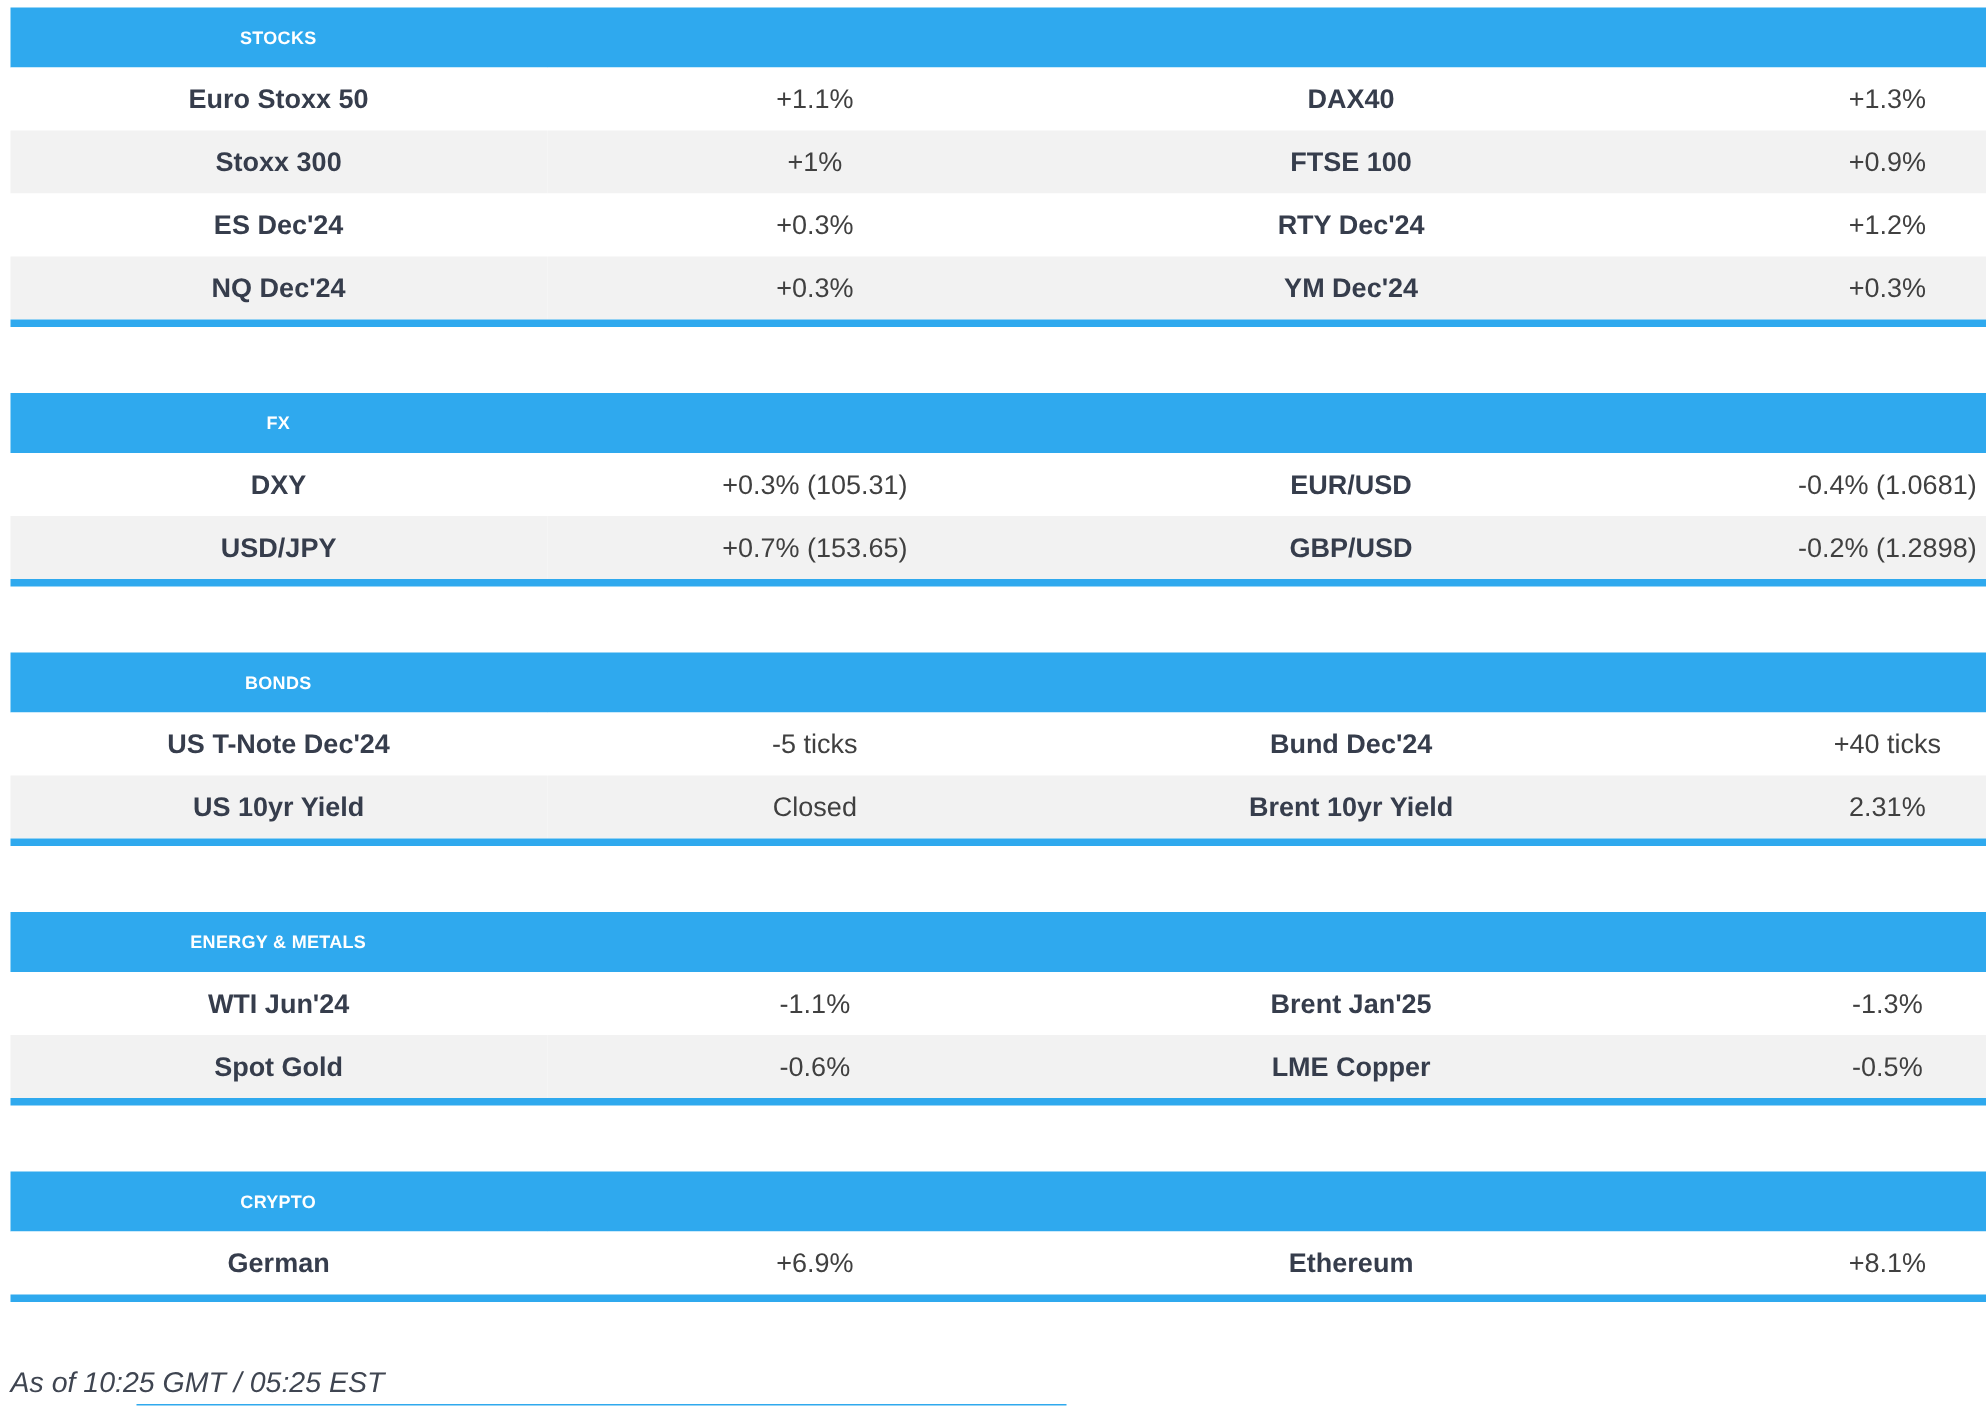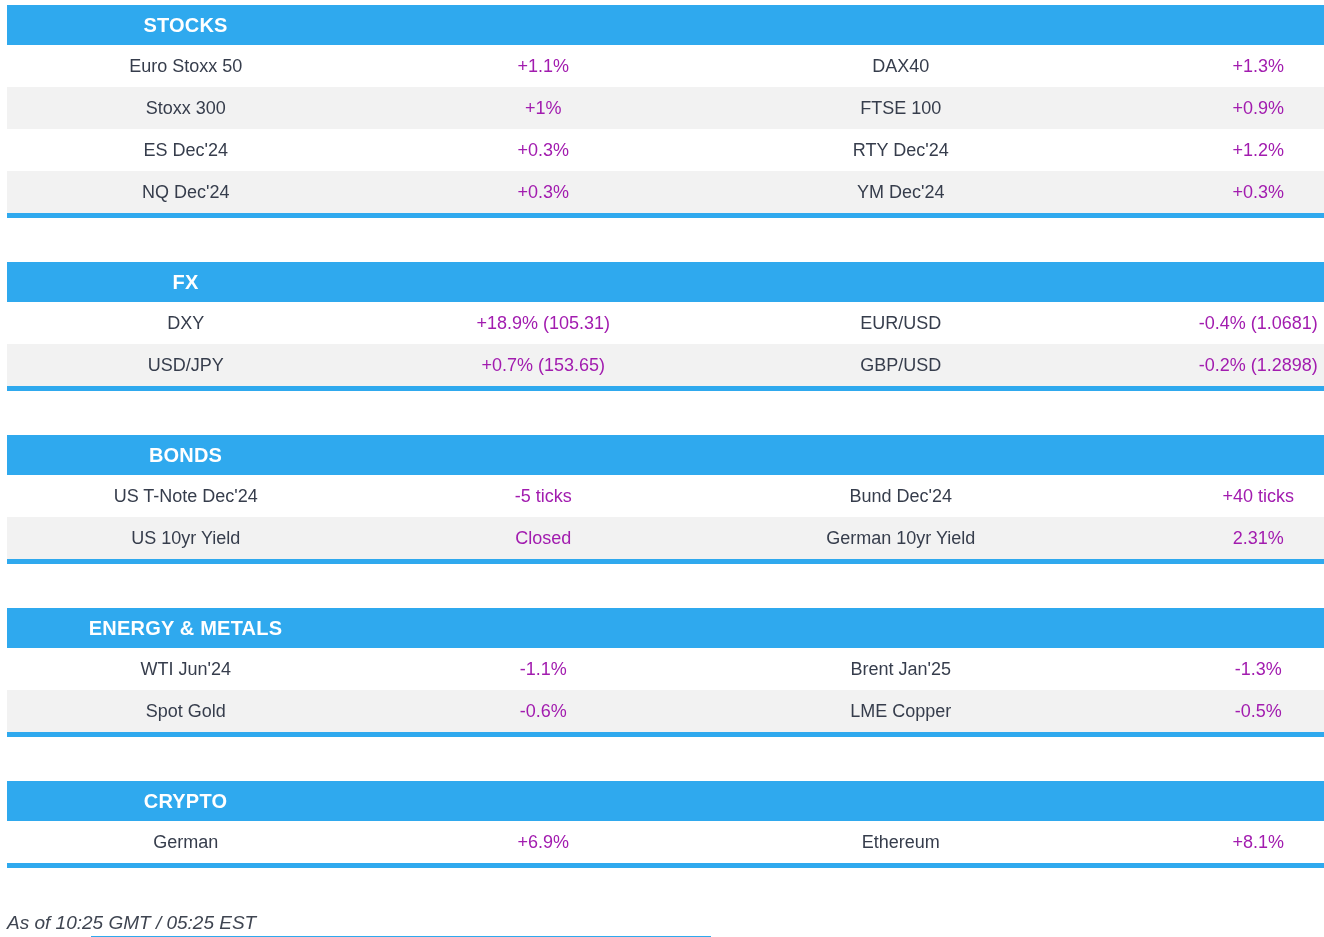--- a/index.html
+++ b/index.html
@@ -25,39 +25,39 @@
     width: 1430px;
     background: #2FA9EE;
     display: flex;
     align-items: center;
   }
   .section-title {
     width: 357px;
     text-align: center;
     color: #ffffff;
     font-weight: bold;
-    font-size: 20px;
+    font-size: 12px;
     letter-spacing: 0.2px;
   }
   table.market {
     width: 1430px;
     table-layout: fixed;
     border-collapse: collapse;
   }
   table.market td {
     width: 25%;
     height: 42px;
     text-align: center;
     vertical-align: middle;
     font-size: 18px;
-    color: #a21caf;
+    color: #404040;
     padding: 0;
   }
   table.market td.inst {
-    font-weight: normal;
+    font-weight: bold;
     color: #363d4c;
   }
   table.market tr:nth-child(even) { background: #f2f2f2; }
   table.market tr:nth-child(odd)  { background: #ffffff; }
   .section-rule {
     width: 1430px;
     height: 5px;
     background: #2FA9EE;
   }
   .footer-note {
@@ -116,21 +116,21 @@
   </div>
 
   <div class="market-section">
     <div class="section-header">
       <div class="section-title">FX</div>
     </div>
     <table class="market">
       <tbody>
           <tr>
         <td class="inst">DXY</td>
-        <td>+18.9% (105.31)</td>
+        <td>+0.3% (105.31)</td>
         <td class="inst">EUR/USD</td>
         <td>-0.4% (1.0681)</td>
       </tr>
       <tr>
         <td class="inst">USD/JPY</td>
         <td>+0.7% (153.65)</td>
         <td class="inst">GBP/USD</td>
         <td>-0.2% (1.2898)</td>
       </tr>
     </tbody>
@@ -146,21 +146,21 @@
       <tbody>
           <tr>
         <td class="inst">US T-Note Dec'24</td>
         <td>-5 ticks</td>
         <td class="inst">Bund Dec'24</td>
         <td>+40 ticks</td>
       </tr>
       <tr>
         <td class="inst">US 10yr Yield</td>
         <td>Closed</td>
-        <td class="inst">German 10yr Yield</td>
+        <td class="inst">Brent 10yr Yield</td>
         <td>2.31%</td>
       </tr>
     </tbody>
       </table>
     <div class="section-rule"></div>
   </div>
 
   <div class="market-section">
     <div class="section-header">
       <div class="section-title">ENERGY &amp; METALS</div>

